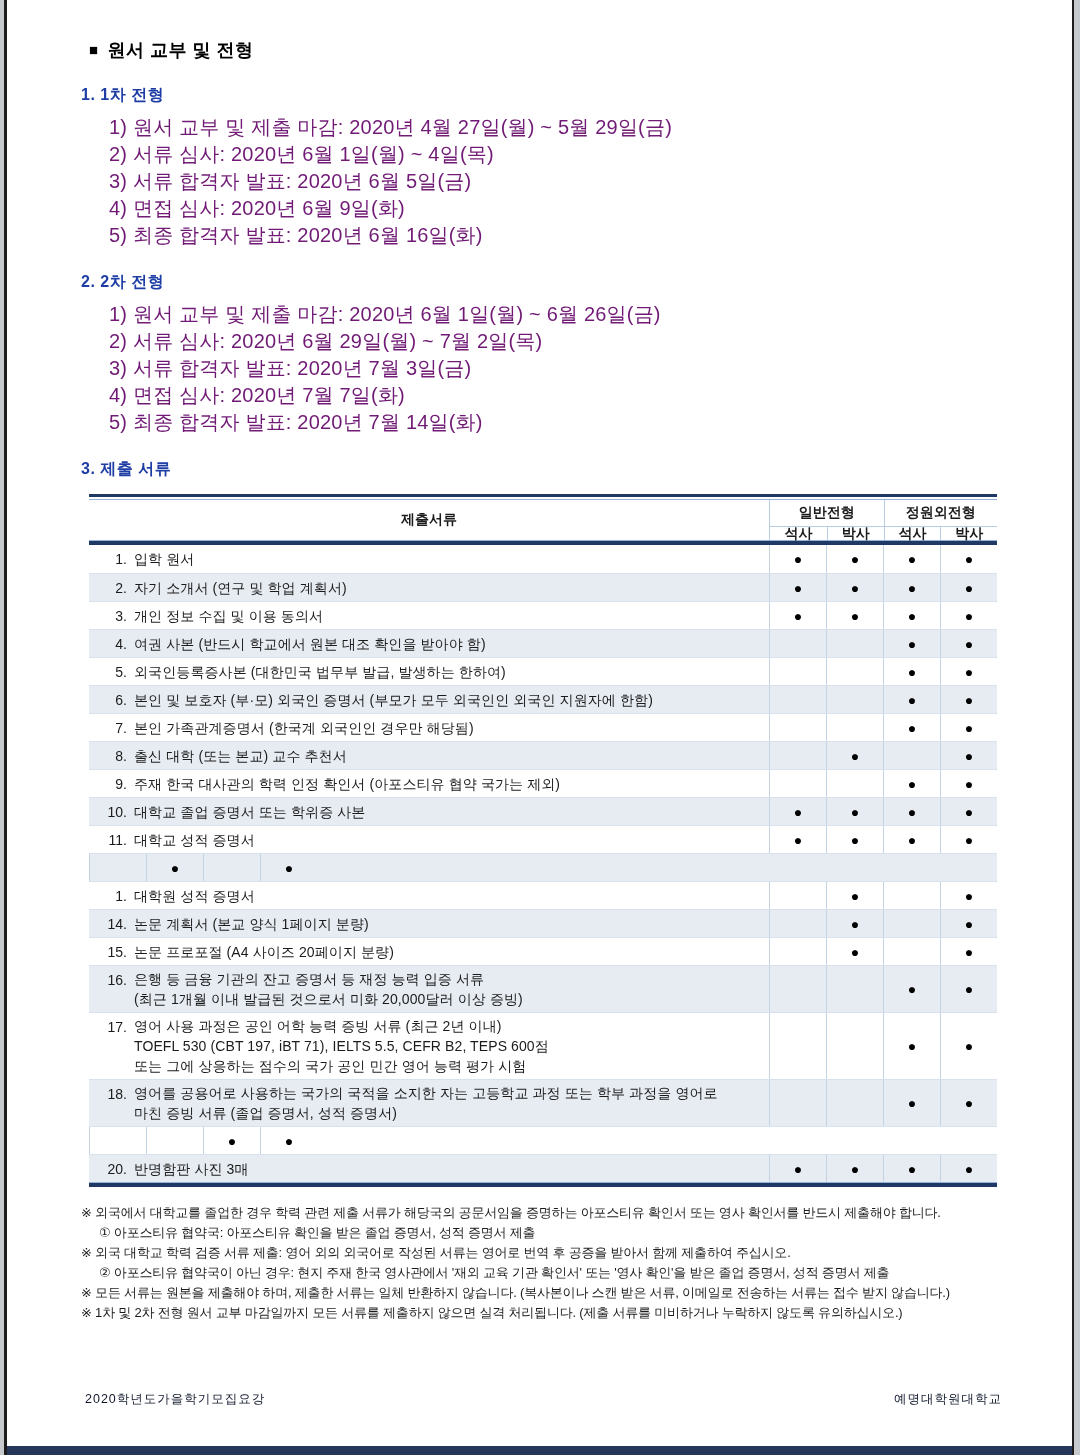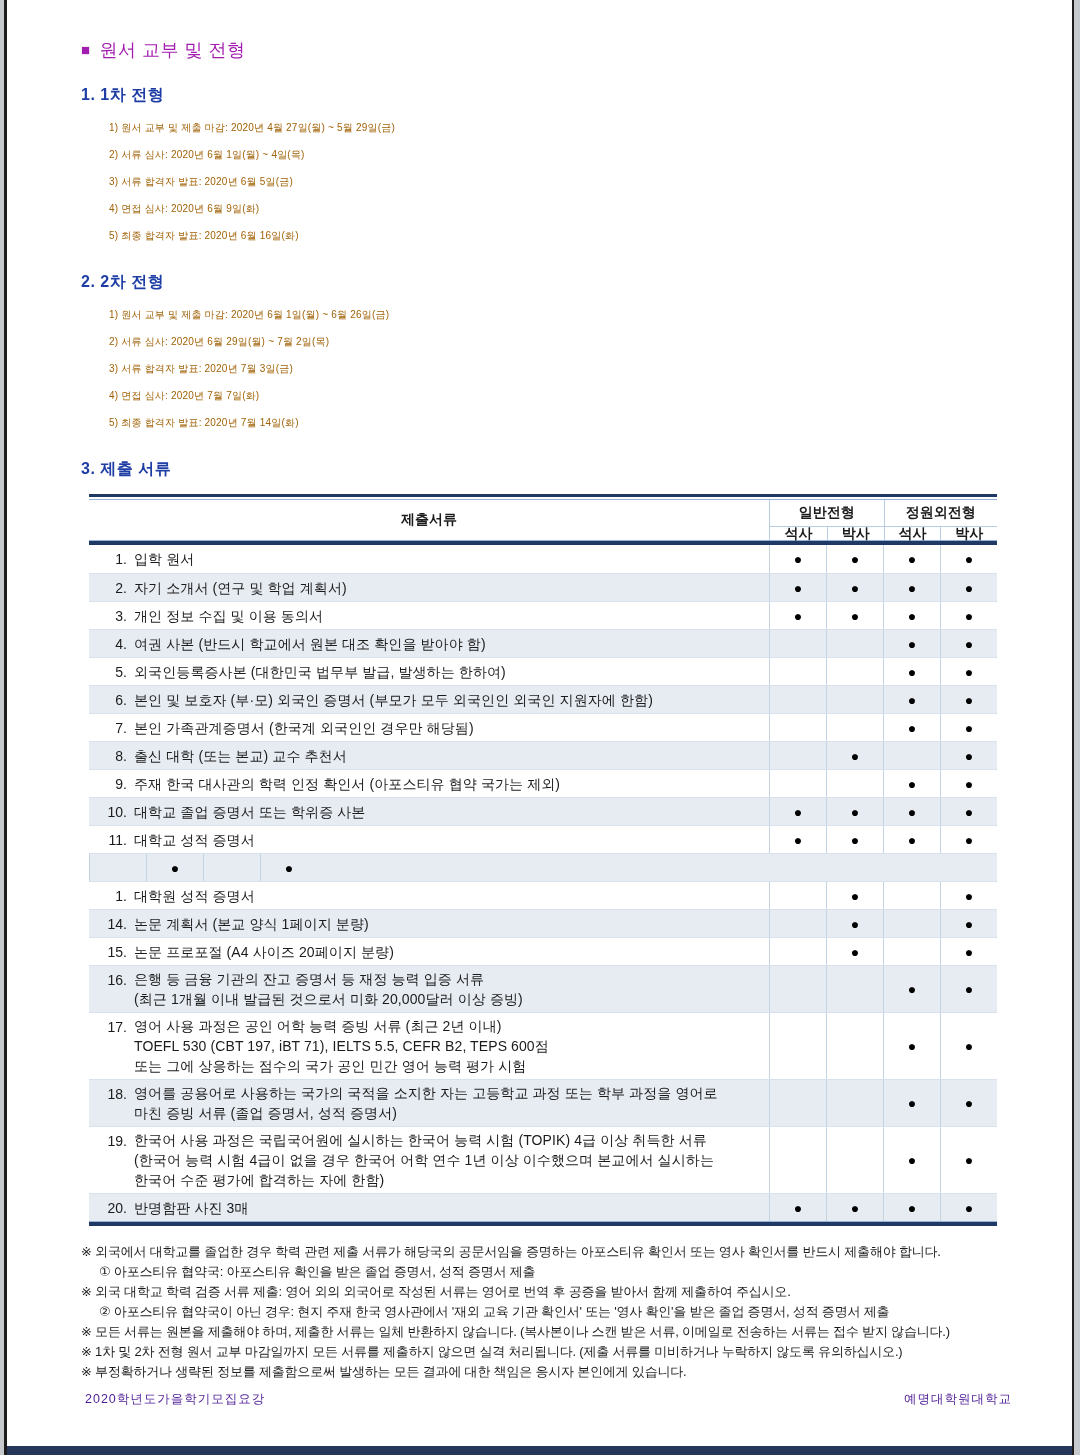--- a/index.html
+++ b/index.html
@@ -8,25 +8,25 @@
   .canvas { position:relative; width:1080px; height:1455px; overflow:hidden; background:#c6cacd; }
   .page {
     position:absolute; top:0; bottom:0; left:4px; right:6px;
     background:#ffffff;
     border-left:3px solid #1d1d1d;
     border-right:2px solid #1d1d1d;
   }
   .content { position:relative; padding:38px 60px 0 74px; }
 
   
-  .doc-title { color:#a21caf; font-size:18px; font-weight:normal; letter-spacing:.5px; }
+  .doc-title { color:#000000; font-size:18px; font-weight:bold; letter-spacing:.5px;margin-left:8px; }
   .doc-title .sq { font-size:15px; margin-right:9px; position:relative; top:-1px; }
   .sec-heading { color:#1e3ea6; font-size:16px; font-weight:bold; margin-top:23px; letter-spacing:.5px; }
   .sec-items { margin:8px 0 0 28px; }
-  .sec-item { font-size:10px; color:#a16207; line-height:27px; letter-spacing:.2px; }
+  .sec-item { font-size:20px; color:#701a75; line-height:27px; letter-spacing:.2px; }
 
   
   .tbl { width:908px; margin:14px 0 0 8px; font-size:14px; color:#1b1b1b; }
   .t-top-thick { height:3px; background:#1f3864; }
   .t-top-gap { height:2px; background:#ffffff; }
   .t-top-thin { height:1px; background:#95b3d7; }
   .t-bot-thin { height:1px; background:#95b3d7; }
   .t-bot-thick { height:4px; background:#1f3864; }
 
   .thead { display:flex; }
@@ -50,23 +50,23 @@
   .c-doc .txt { white-space:pre-line; line-height:20px; letter-spacing:.1px; }
   .c-mark { width:57px; display:flex; align-items:center; justify-content:center;
             border-left:1px solid #c2d3e4; font-size:14px; color:#000; }
 
   
   .notes { margin:16px 0 0 0; }
   .note { font-size:13px; color:#1b1b1b; line-height:20px; white-space:nowrap; letter-spacing:-.2px; }
   .note.indent { padding-left:18px; }
 
   
-  .footer { position:absolute; bottom:47px; left:78px; right:60px;
+  .footer { position:absolute; bottom:47px; left:78px; right:70px;
             display:flex; justify-content:space-between;
-            font-size:12.5px; color:#4c1d95; letter-spacing:1px;align-items:center; }
+            font-size:12.5px; color:#0f172a; letter-spacing:1px;align-items:center; }
   .bottom-bar { position:absolute; bottom:0; left:0; right:0; height:9px; background:#27375c; }
 </style>
 </head>
 <body>
 
 <div class="canvas">
   <div class="page">
     <div class="content">
 
       <div class="doc-title">
@@ -289,26 +289,20 @@
                 <span class="no">18.</span>
                 <div class="txt">영어를 공용어로 사용하는 국가의 국적을 소지한 자는 고등학교 과정 또는 학부 과정을 영어로
 마친 증빙 서류 (졸업 증명서, 성적 증명서)</div>
               </div>
               <div class="c-mark"></div>
               <div class="c-mark"></div>
               <div class="c-mark">●</div>
               <div class="c-mark">●</div>
             </div>
             <div class="trow">
-              <div class="c-doc">
-                <span class="no">19.</span>
-                <div class="txt">한국어 사용 과정은 국립국어원에 실시하는 한국어 능력 시험 (TOPIK) 4급 이상 취득한 서류
-(한국어 능력 시험 4급이 없을 경우 한국어 어학 연수 1년 이상 이수했으며 본교에서 실시하는
-한국어 수준 평가에 합격하는 자에 한함)</div>
-              </div>
               <div class="c-mark"></div>
               <div class="c-mark"></div>
               <div class="c-mark">●</div>
               <div class="c-mark">●</div>
             </div>
             <div class="trow shade">
               <div class="c-doc">
                 <span class="no">20.</span>
                 <div class="txt">반명함판 사진 3매</div>
               </div>
@@ -322,21 +316,20 @@
         <div class="t-bot-thick"></div>
       </div>
 
       <div class="notes" id="notes">
           <div class="note">※ 외국에서 대학교를 졸업한 경우 학력 관련 제출 서류가 해당국의 공문서임을 증명하는 아포스티유 확인서 또는 영사 확인서를 반드시 제출해야 합니다.</div>
           <div class="note indent">① 아포스티유 협약국: 아포스티유 확인을 받은 졸업 증명서, 성적 증명서 제출</div>
           <div class="note">※ 외국 대학교 학력 검증 서류 제출: 영어 외의 외국어로 작성된 서류는 영어로 번역 후 공증을 받아서 함께 제출하여 주십시오.</div>
           <div class="note indent">② 아포스티유 협약국이 아닌 경우: 현지 주재 한국 영사관에서 '재외 교육 기관 확인서' 또는 '영사 확인'을 받은 졸업 증명서, 성적 증명서 제출</div>
           <div class="note">※ 모든 서류는 원본을 제출해야 하며, 제출한 서류는 일체 반환하지 않습니다. (복사본이나 스캔 받은 서류, 이메일로 전송하는 서류는 접수 받지 않습니다.)</div>
           <div class="note">※ 1차 및 2차 전형 원서 교부 마감일까지 모든 서류를 제출하지 않으면 실격 처리됩니다. (제출 서류를 미비하거나 누락하지 않도록 유의하십시오.)</div>
-          <div class="note">※ 부정확하거나 생략된 정보를 제출함으로써 발생하는 모든 결과에 대한 책임은 응시자 본인에게 있습니다.</div>
         </div>
 
     </div>
 
     <div class="footer">
       <span>2020학년도가을학기모집요강</span>
       <span>예명대학원대학교</span>
     </div>
     <div class="bottom-bar"></div>
   </div>

